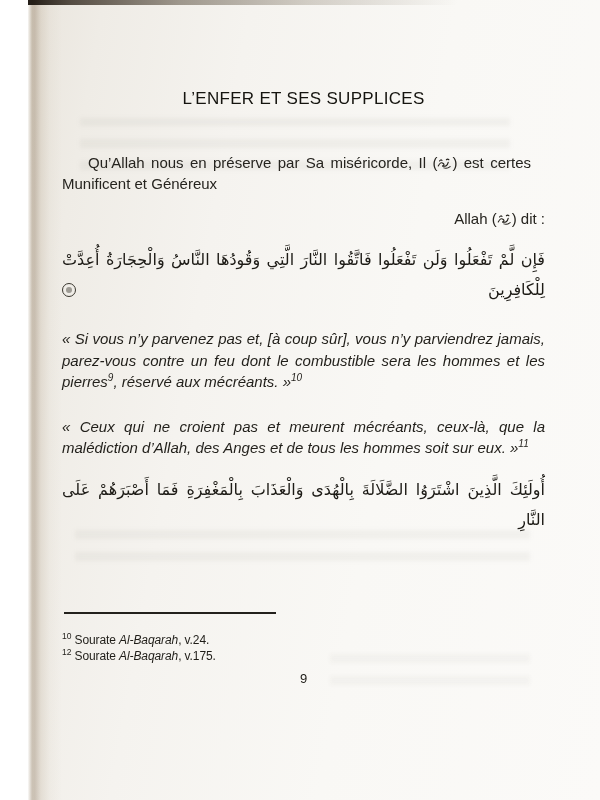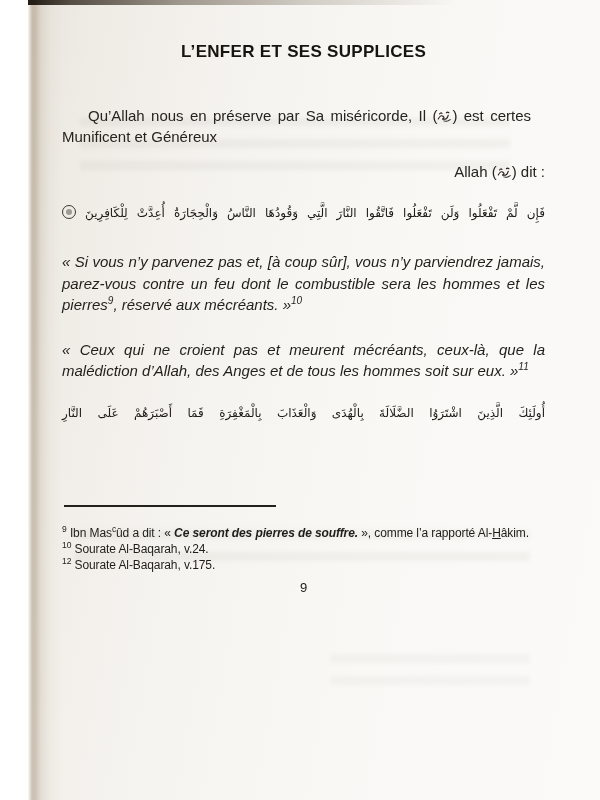--- a/index.html
+++ b/index.html
@@ -39,34 +39,34 @@
   .ghost-a{top:118px;left:80px;width:430px;height:52px;}
   .ghost-b{top:521px;left:75px;width:455px;height:40px;}
   .ghost-c{top:643px;left:330px;width:200px;height:42px;opacity:.8;}
 
   
   .content{
     position:absolute;left:62px;top:0;width:483px;color:#26241f;
     font-size:15px;line-height:21px;
   }
   .title{
-    margin:41px 0 0 0;text-align:center;
-    font-size:17px;font-weight:bold;letter-spacing:.3px;color:#15140f;
+    margin:88px 0 0 0;text-align:center;
+    font-size:17px;font-weight:normal;letter-spacing:.3px;color:#15140f;
   }
   .para{
     margin:43px 14px 0 0;text-align:justify;text-indent:26px;
   }
   .allah-dit{margin:14px 0 0 0;text-align:right;}
   .jj{display:inline-block;vertical-align:-2px;width:15px;height:13px;}
   .jj svg{display:block;width:100%;height:100%;}
 
   .arabic{
     direction:rtl;unicode-bidi:isolate;
     font-family:"DejaVu Sans",sans-serif;
-    font-size:12px;line-height:30px;color:#1d1b16;
+    font-size:16px;line-height:30px;color:#1d1b16;
     text-align:justify;text-align-last:justify;
     margin:16px 0 0 0;
   }
   .ayah-circle{
     display:inline-block;width:12px;height:12px;border:1.2px solid #3a372f;
     border-radius:50%;vertical-align:-2px;position:relative;
   }
   .ayah-circle::after{
     content:"";position:absolute;left:3px;top:3px;right:3px;bottom:3px;
     border-radius:50%;background:rgba(58,55,47,.45);
@@ -77,21 +77,21 @@
   }
   sup{font-size:10px;line-height:0;}
 
   .footnote-sep{
     margin:77px 0 0 2px;width:212px;height:0;
     border-top:2px solid #23211c;
   }
   .footnotes{margin:18px 0 0 0;font-size:12px;line-height:16px;letter-spacing:-.1px;color:#1f1d18;}
   .fn{white-space:nowrap;}
   .fn sup{font-size:8.5px;}
-  .fn .it{}
+  .fn .it{font-style:italic;}
   .fn .bi{font-style:italic;font-weight:bold;}
   .fn .u{text-decoration:underline;}
   .page-number{margin:4px 0 0 0;text-align:center;font-size:13px;color:#23211c;}
 </style>
 </head>
 <body>
 
 <div class="photo">
   <div class="scanner-margin"></div>
   <div class="gutter-shadow"></div>
@@ -130,21 +130,20 @@
 
 
     <p class="quote"><span>« Ceux qui ne croient pas et meurent mécréants, ceux-là, que la malédiction d’Allah, des Anges et de tous les hommes soit sur eux. »</span><sup>11</sup></p>
 
     <p class="arabic"><span>أُولَئِكَ الَّذِينَ اشْتَرَوُا الضَّلَالَةَ بِالْهُدَى وَالْعَذَابَ بِالْمَغْفِرَةِ فَمَا أَصْبَرَهُمْ عَلَى النَّارِ</span></p>
 
 
     <div class="footnote-sep"></div>
 
     <div class="footnotes">
-      <div class="fn"><sup>9</sup> <span>Ibn Mas</span><sup>c</sup><span>ûd a dit : « </span><span class="bi">Ce seront des pierres de souffre.</span><span> », comme l’a rapporté Al-</span><span class="u">H</span><span>âkim.</span></div>
       <div class="fn"><sup>10</sup> <span>Sourate </span><span class="it">Al-Baqarah</span><span>, v.24.</span></div>
       <div class="fn"><sup>12</sup> <span>Sourate </span><span class="it">Al-Baqarah</span><span>, v.175.</span></div>
     </div>
 
     <div class="page-number">9</div>
 
   </div>
 </div>
 
 </body></html>

